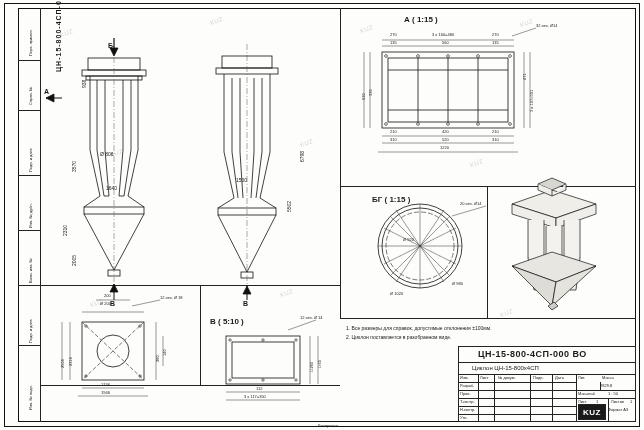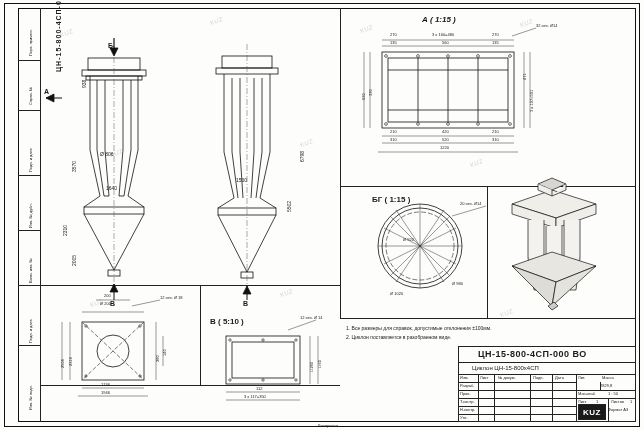--- a/index.html
+++ b/index.html
@@ -127,21 +127,21 @@
       <path d="M247 44 L247 284" stroke="#555" stroke-dasharray="6,2,1,2" stroke-width="0.5"></path>
       <path d="M247 300 L247 286" stroke-width="1"></path>
       <path d="M243 294 L247 286 L251 294 Z" fill="#111"></path>
     </g>
   </svg>
   <div class="lbl s7" style="left:243px;top:300px;font-weight:bold;">В</div>
   <div class="lbl rot" style="left:300px;top:162px;">6798</div>
   <div class="lbl rot" style="left:287px;top:212px;">5502</div>
   <div class="lbl" style="left:236px;top:178px;">1500</div>
 
-  <div class="lbl s8" style="left:422px;top:16px;font-style:italic;">А ( 1:15 )</div>
+  <div class="lbl s8" style="left:404px;top:16px;">А ( 1:15 )</div>
   <svg width="644" height="430">
     <g stroke="#111" fill="none" stroke-width="0.8">
       <rect x="382" y="52" width="132" height="76"></rect>
       <rect x="388" y="58" width="120" height="64"></rect>
       <path d="M418 58 L418 122 M448 58 L448 122 M478 58 L478 122"></path>
       <path d="M388 70 L508 70 M388 110 L508 110"></path>
 
       <g stroke-width="0.6">
         <circle cx="386" cy="56" r="1.4"></circle>
           <circle cx="510" cy="56" r="1.4"></circle>

